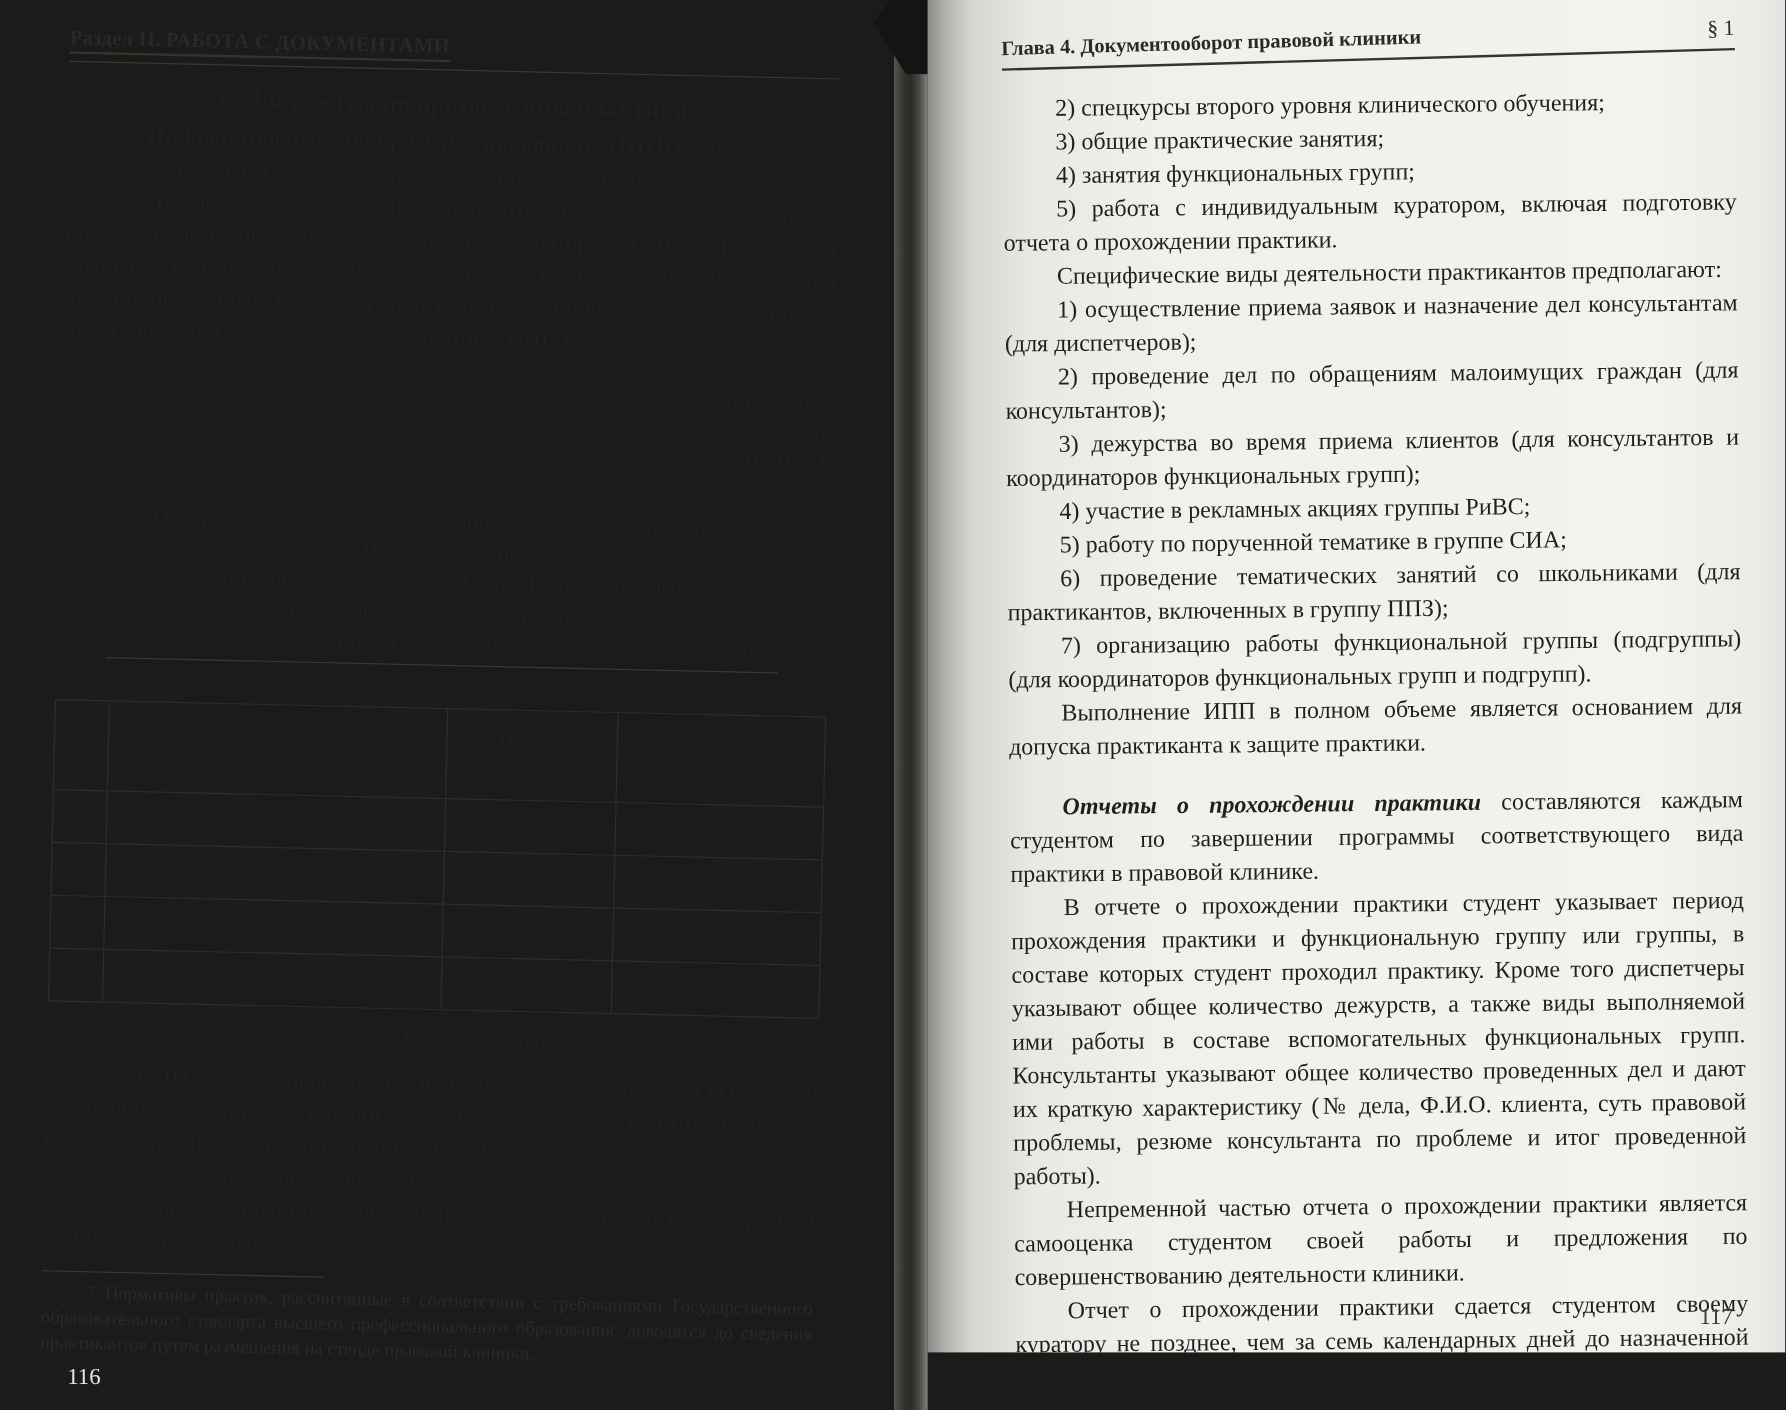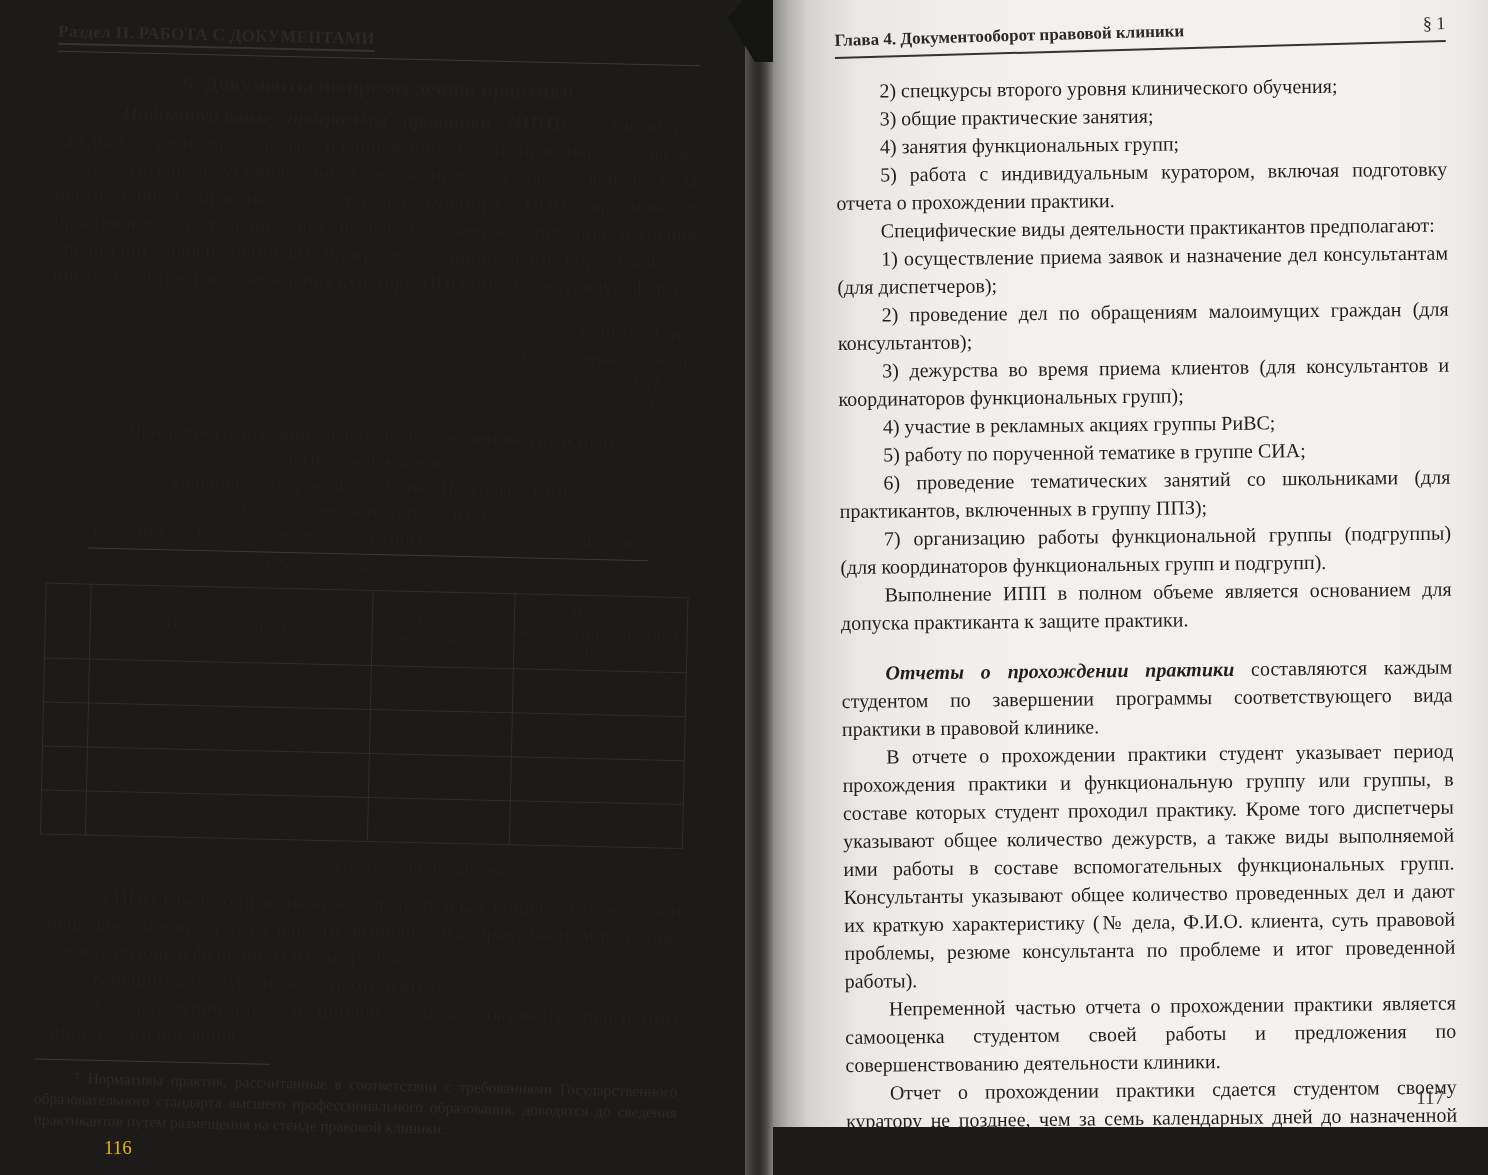--- a/index.html
+++ b/index.html
@@ -130,22 +130,21 @@
     line-height: 21px;
     text-align: justify;
     text-indent: 40px;
     margin: 0;
     color: #2b2a28;
   }
   .page-number-left {
     position: absolute;
     left: 56px; bottom: 16px;
     font-size: 19px;
-    color: #eab308;
-    margin-left: 48px;
+    color: #e5e5e5;
   }
   
   .gutter {
     position: absolute;
     left: 745px; top: 0;
     width: 28px; height: 1175px;
     background: linear-gradient(to right,
       #55544f 0%, #343330 30%, #2c2b28 50%, #4a4946 75%, #828180 100%);
   }
   .binding-notch {

